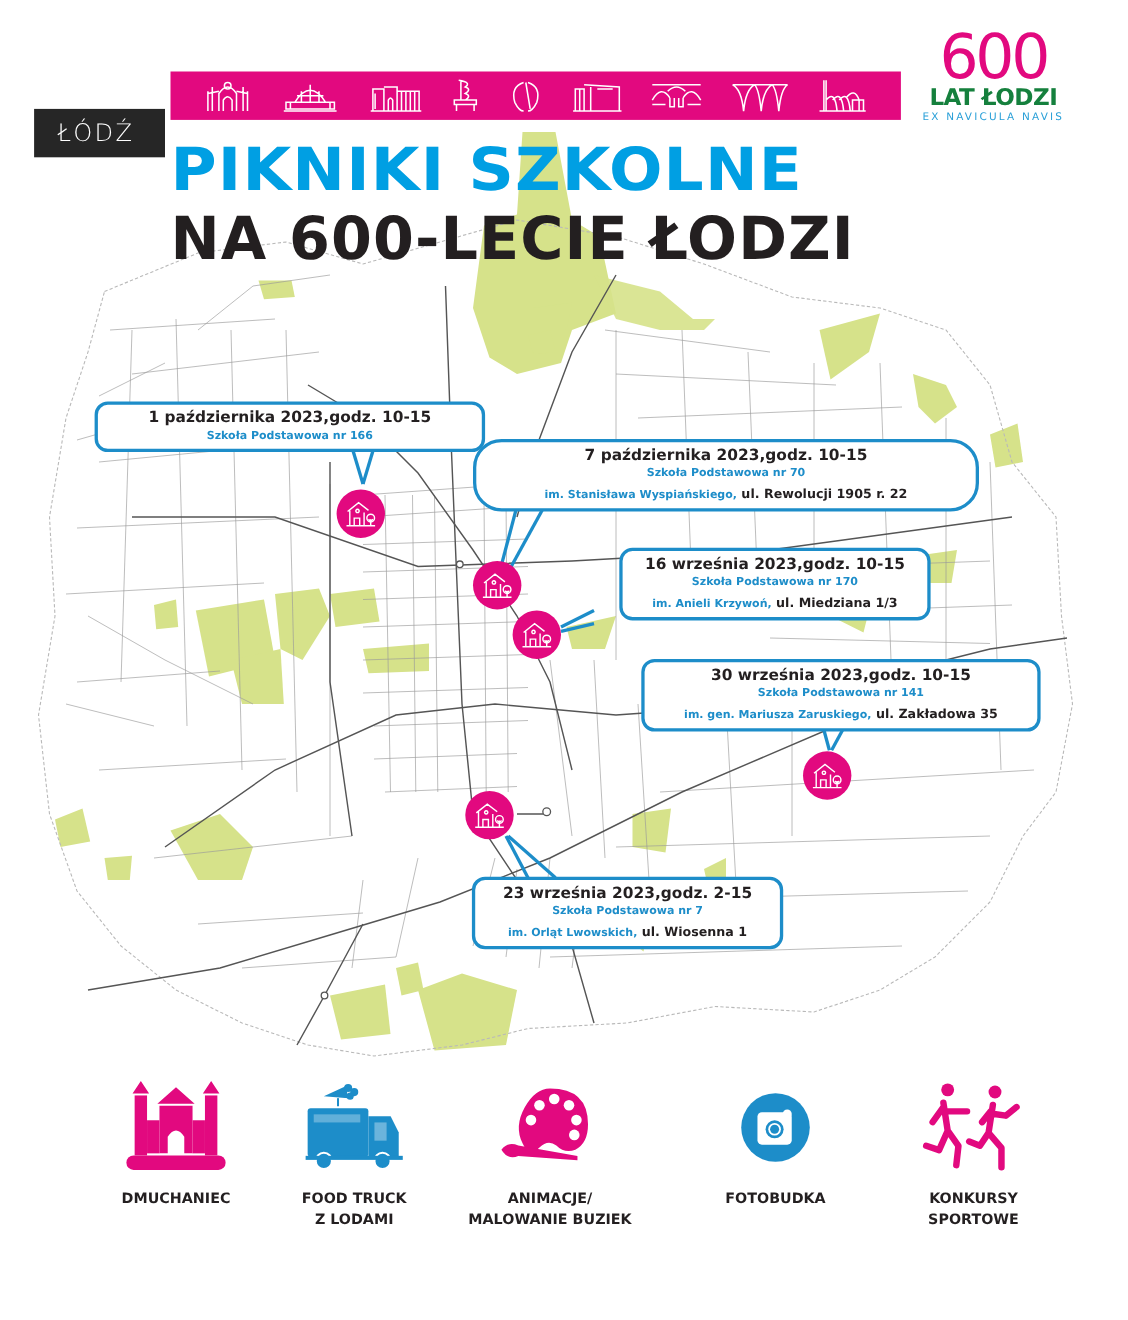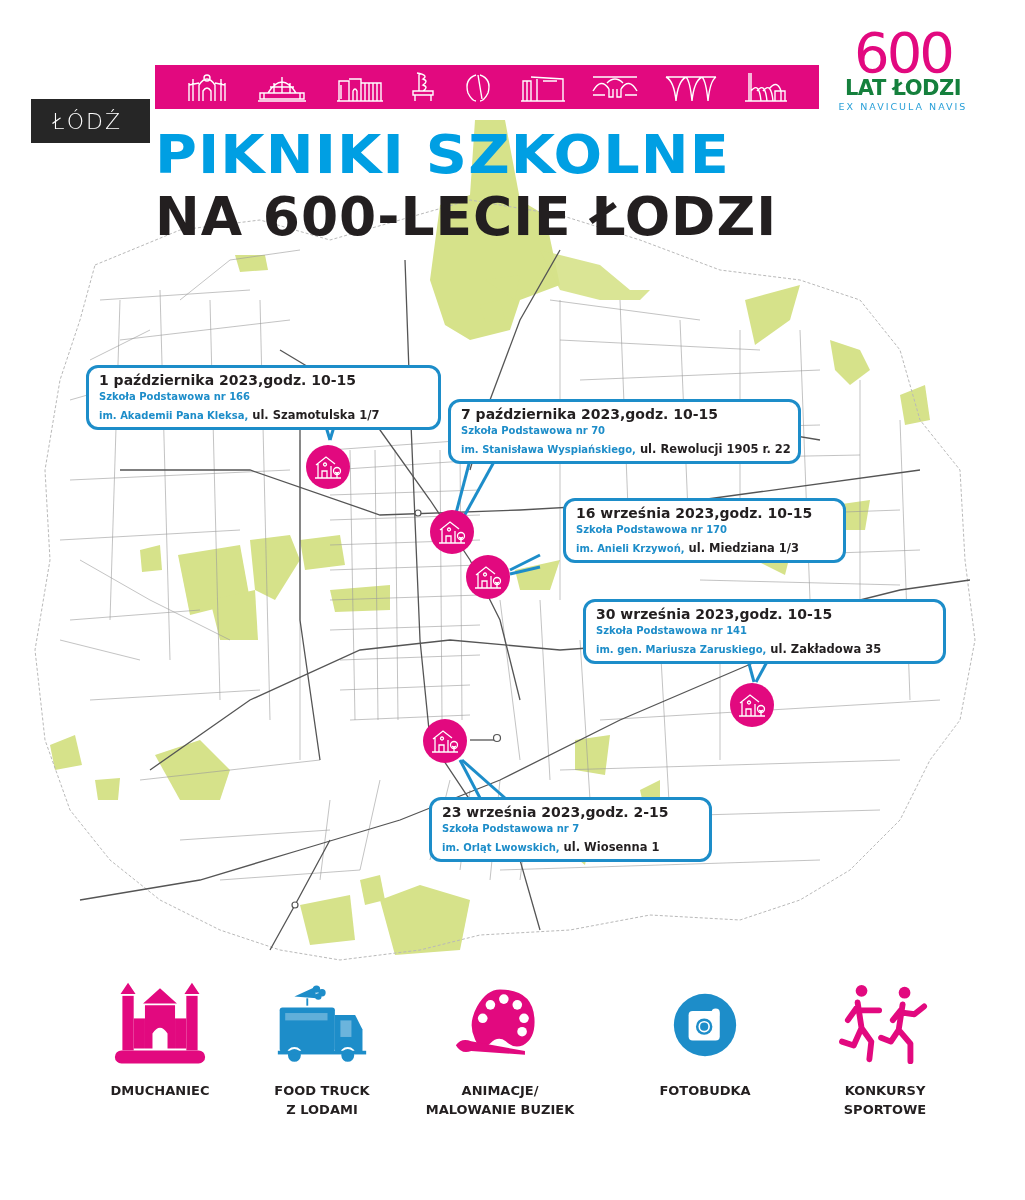--- a/index.html
+++ b/index.html
@@ -16,21 +16,21 @@
 
   .anniv-logo { position: absolute; left: 838px; top: 28px; width: 130px; height: 92px; text-align: center; }
   .anniv-600 { color: #e2097f; font-family: "DejaVu Sans", sans-serif; font-weight: 400; font-size: 56px; line-height: 50px; letter-spacing: -3px; }
   .anniv-lat { color: #15803d; font-family: "DejaVu Sans", sans-serif; font-weight: 900; font-size: 21px; line-height: 20px; letter-spacing: -0.5px; }
   .anniv-motto { color: #2aa0d8; font-size: 9.5px; letter-spacing: 2px; margin-top: 3px; }
 
   .title { position: absolute; left: 155px; font-family: "DejaVu Sans", sans-serif; font-weight: 900; letter-spacing: 1px; white-space: nowrap; }
   .title-1 { top: 122px; color: #009fe3; font-size: 54px; line-height: 66px; transform: scaleX(1.06); transform-origin: left; }
   .title-2 { top: 184px; color: #231f20; font-size: 54px; line-height: 66px; transform: scaleX(0.99); transform-origin: left; }
 
-  .callout { position: absolute; background: #fff; border: 3px solid #1d8dc9; border-radius: 12px; padding: 4px 10px 4px 10px; white-space: nowrap; }
+  .callout { position: absolute; background: #fff; border: 3px solid #1d8dc9; border-radius: 12px; padding: 4px 10px 4px 10px; white-space: nowrap; text-align: center; }
   .callout .date { font-weight: 900; font-size: 14px; line-height: 17px; color: #231f20; }
   .callout .school { font-weight: bold; font-size: 10px; line-height: 15px; color: #1d8dc9; }
   .callout .addr { font-weight: bold; font-size: 11.5px; line-height: 15px; color: #231f20; }
 
   .pin { position: absolute; width: 44px; height: 44px; border-radius: 50%; background: #e2097f; display:flex; align-items:center; justify-content:center; }
   .pin svg { width: 30px; height: 30px; }
 
   .features { position: absolute; left: 70px; top: 975px; width: 880px; height: 160px; }
   .feature { position: absolute; top: 0; width: 180px; text-align: center; }
   .feature .ficon { height: 100px; display: flex; align-items: center; justify-content: center; }
@@ -152,24 +152,23 @@
   <div class="anniv-lat">LAT ŁODZI</div>
   <div class="anniv-motto">EX NAVICULA NAVIS</div>
 </div>
 
 <div class="title title-1">PIKNIKI SZKOLNE</div>
 <div class="title title-2">NA 600-LECIE ŁODZI</div>
 
 <div class="callout" style="left:86px; top:365px; width:355px; height:38px; height:auto;">
   <div class="date">1 października 2023,godz. 10-15</div>
   <div class="school">Szkoła Podstawowa nr 166</div>
-  <div><span class="school">im. Akademii Pana Kleksa,</span><span class="addr"> ul. Szamotulska 1/7</span></div>
-</div>
-
-<div class="callout" style="left:448px; top:399px; width:353px;">
+</div>
+
+<div class="callout" style="left:430px; top:399px; width:460px;border-radius:26px;">
   <div class="date">7 października 2023,godz. 10-15</div>
   <div class="school">Szkoła Podstawowa nr 70</div>
   <div><span class="school">im. Stanisława Wyspiańskiego,</span><span class="addr"> ul. Rewolucji 1905 r. 22</span></div>
 </div>
 
 <div class="callout" style="left:563px; top:498px; width:283px;">
   <div class="date">16 września 2023,godz. 10-15</div>
   <div class="school">Szkoła Podstawowa nr 170</div>
   <div><span class="school">im. Anieli Krzywoń,</span><span class="addr">  ul. Miedziana 1/3</span></div>
 </div>

